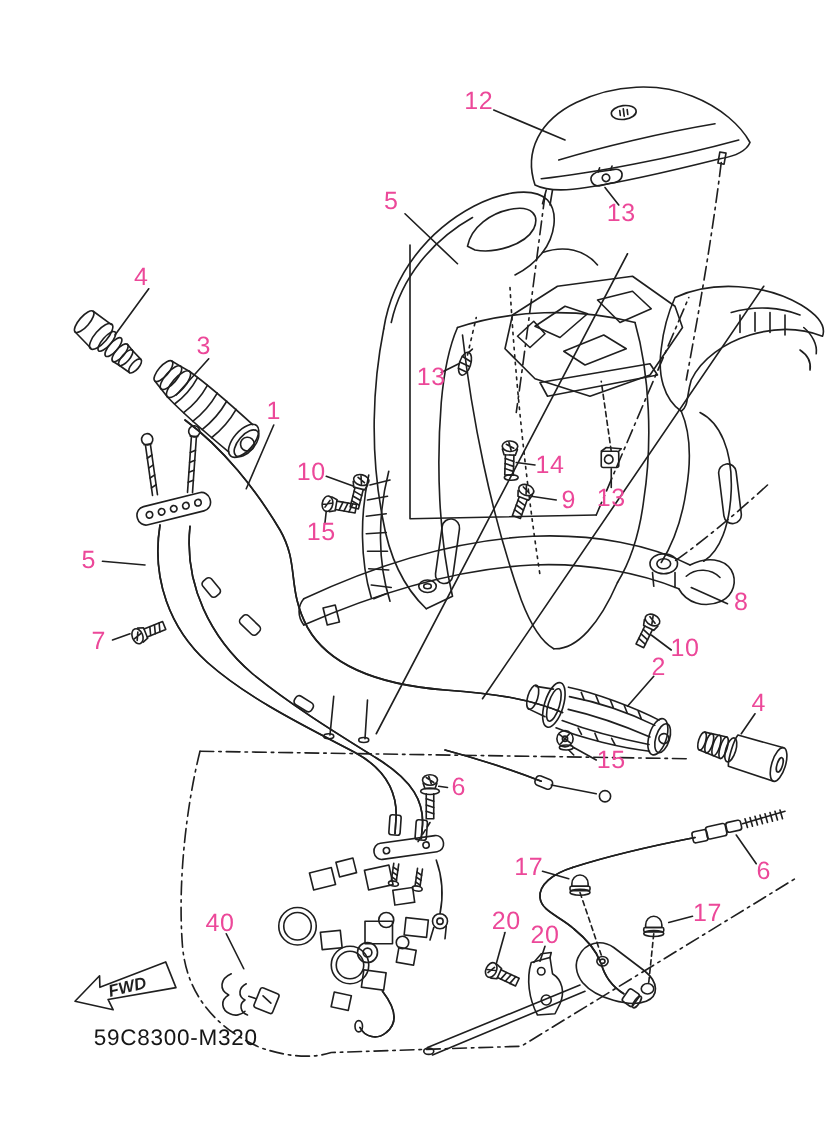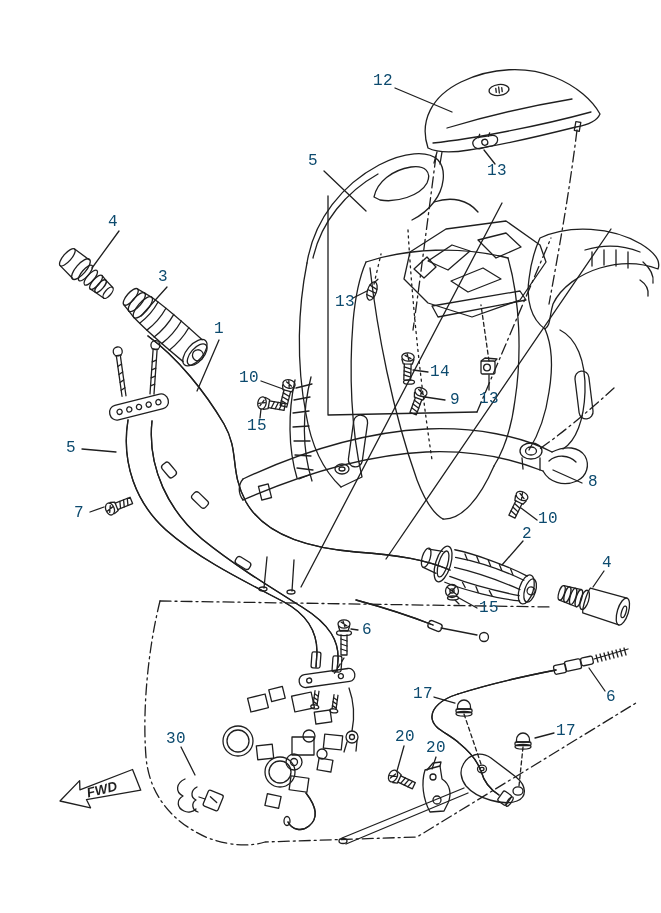--- a/index.html
+++ b/index.html
@@ -16,22 +16,22 @@
   .ld{stroke-width:1.1;}
   .dd{stroke-dasharray:11 4 2 4;stroke-width:1.1;}
   .da2{stroke-dasharray:4 3;stroke-width:1;}
   .dot{stroke-dasharray:2 4;stroke-width:1;}
   .tubeO{stroke:#1f1f1f;stroke-width:11;}
   .tubeI{stroke:#fff;stroke-width:8.4;}
   .cabO{stroke:#1f1f1f;stroke-width:4.8;}
   .cabI{stroke:#fff;stroke-width:2.8;}
   .hosO{stroke:#1f1f1f;stroke-width:7;}
   .hosI{stroke:#fff;stroke-width:4.6;}
-  .callout{position:absolute;transform:translate(-50%,-50%);font-size:16px;line-height:1;
-           color:#0c4a6e;letter-spacing:.5px;cursor:default;font-family:Liberation Mono, monospace;}
+  .callout{position:absolute;transform:translate(-50%,-50%);font-size:20px;line-height:1;
+           color:#ec4899;letter-spacing:.5px;cursor:default;}
   .code{position:absolute;left:75px;top:820px;font-size:18px;color:#161616;letter-spacing:.6px;}
   .fwdtxt{font-size:13.5px;font-weight:bold;font-style:italic;fill:#1f1f1f;stroke:none;
           font-family:"Liberation Sans",sans-serif;}
 </style>
 </head>
 <body>
 
 <div class="stage">
 
 <svg class="art" width="661" height="913" viewBox="0 0 661 913">
@@ -449,16 +449,17 @@
 <div class="callout" style="left:548px;top:519px">10</div>
 <div class="callout" style="left:527px;top:534px">2</div>
 <div class="callout" style="left:607px;top:563px">4</div>
 <div class="callout" style="left:489px;top:608px">15</div>
 <div class="callout" style="left:367px;top:630px">6</div>
 <div class="callout" style="left:423px;top:694px">17</div>
 <div class="callout" style="left:611px;top:697px">6</div>
 <div class="callout" style="left:566px;top:731px">17</div>
 <div class="callout" style="left:405px;top:737px">20</div>
 <div class="callout" style="left:436px;top:748px">20</div>
-<div class="callout" style="left:176px;top:739px">30</div>
-
+<div class="callout" style="left:176px;top:739px">40</div>
+
+<div class="code">59C8300-M320</div>
 
 </div>
 
 </body></html>

